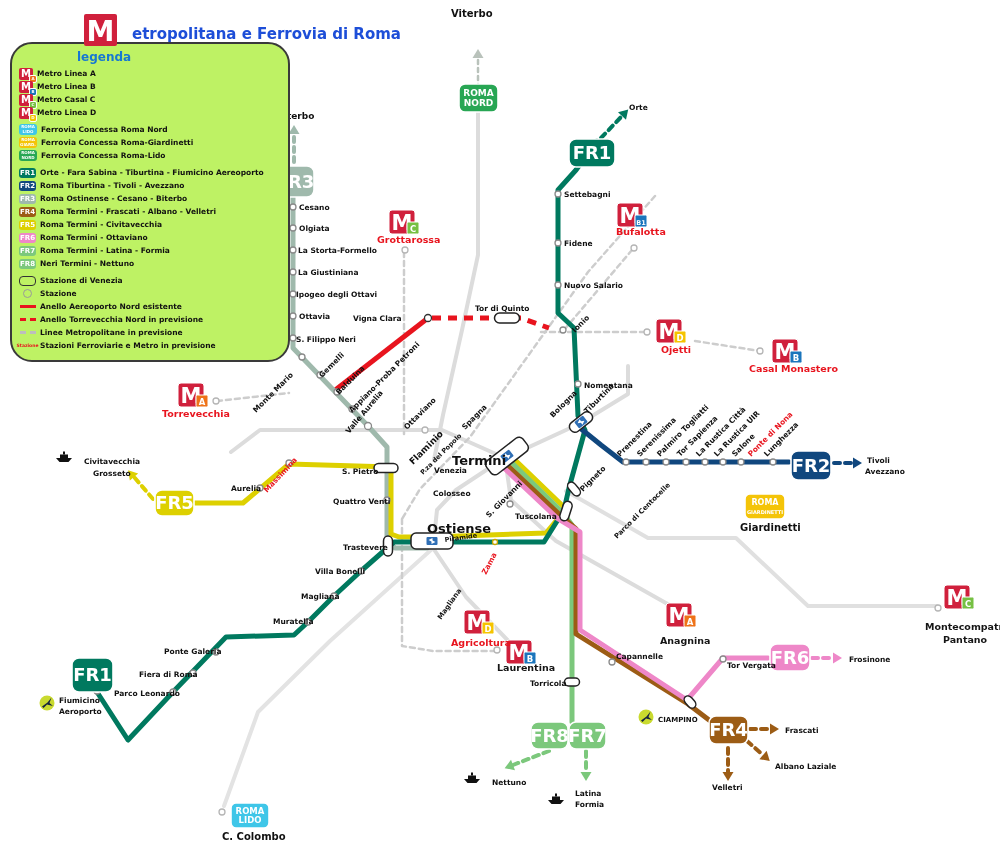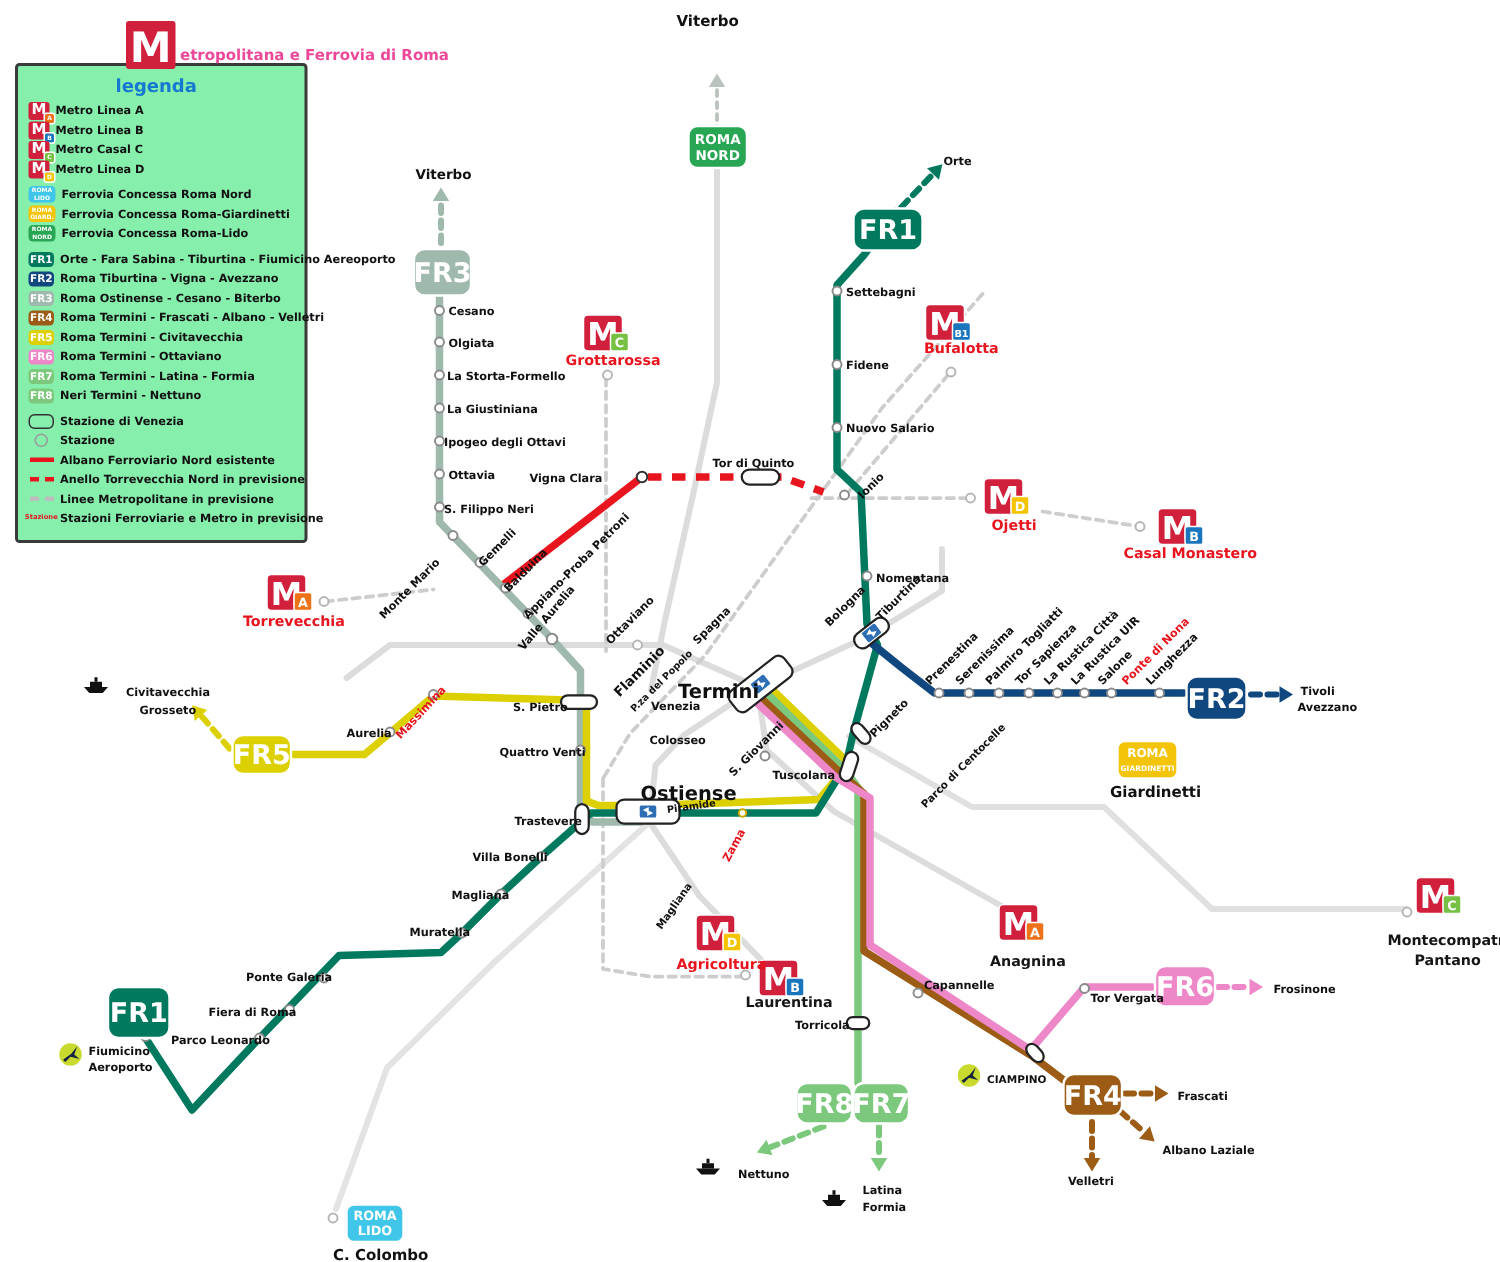--- a/index.html
+++ b/index.html
@@ -3,24 +3,24 @@
 <meta charset="utf-8">
 <style>
   html,body{margin:0;padding:0;background:#fff;}
   body{width:1000px;height:841px;position:relative;font-family:"DejaVu Sans",sans-serif;overflow:hidden;}
   #stage{position:absolute;left:0;top:0;width:1000px;height:841px;}
   svg text{font-family:"DejaVu Sans",sans-serif;}
   
   .hdr{position:absolute;left:84px;top:14px;display:flex;align-items:flex-end;z-index:5;}
   .hM{width:33px;height:32px;background:#d0203c;color:#fff;font-size:28px;font-weight:800;
       display:flex;align-items:flex-end;justify-content:center;line-height:0.95;border-radius:2px;}
-  .hT{margin-left:3px;margin-bottom:3px;font-size:10px;font-weight:700;color:#ec4899;white-space:nowrap;}
+  .hT{margin-left:15px;margin-bottom:3px;font-size:15px;font-weight:700;color:#1d4ed8;white-space:nowrap;}
   
-  .legend{position:absolute;left:10px;top:42px;width:195px;background:#86efac;border:2px solid #3a3a3a;
-          border-radius:3px;padding:5px 7px 8px 7px;box-sizing:border-box;z-index:4;}
+  .legend{position:absolute;left:10px;top:42px;width:280px;background:#bef264;border:2px solid #3a3a3a;
+          border-radius:22px;padding:5px 7px 8px 7px;box-sizing:border-box;z-index:4;}
   .ltitle{color:#1778d2;font-size:12px;font-weight:800;margin:1px 0 3px 58px;}
   .lrow{display:flex;align-items:center;gap:4px;height:13px;font-size:7.5px;font-weight:700;color:#111;white-space:nowrap;}
   .lgap{height:4px;}
   .lm{position:relative;width:14px;height:12px;background:#d0203c;border-radius:2px;color:#fff;font-weight:800;
       font-size:10px;display:flex;align-items:center;justify-content:center;flex:0 0 auto;}
   .lms{position:absolute;right:-3px;bottom:-2px;width:6px;height:6px;border-radius:1px;color:#fff;font-size:4px;
        font-style:normal;display:flex;align-items:center;justify-content:center;outline:1px solid #fff;}
   .cb{width:18px;height:11px;border-radius:3px;color:#fff;display:flex;flex-direction:column;align-items:center;
       justify-content:center;font-size:4px;font-weight:800;line-height:1.1;flex:0 0 auto;}
   .frb{min-width:15px;height:10px;border-radius:3px;color:#fff;font-size:7px;font-weight:800;display:flex;
@@ -450,21 +450,21 @@
     </div>
 
     <div class="lgap"></div>
 
     <div class="lrow">
       <span class="frb" style="background: rgb(0, 121, 95);">FR1</span>
       <span>Orte - Fara Sabina - Tiburtina - Fiumicino Aereoporto</span>
     </div>
     <div class="lrow">
       <span class="frb" style="background: rgb(16, 71, 126);">FR2</span>
-      <span>Roma Tiburtina - Vigna - Avezzano</span>
+      <span>Roma Tiburtina - Tivoli - Avezzano</span>
     </div>
     <div class="lrow">
       <span class="frb" style="background: rgb(159, 185, 172);">FR3</span>
       <span>Roma Ostinense - Cesano - Biterbo</span>
     </div>
     <div class="lrow">
       <span class="frb" style="background: rgb(156, 92, 21);">FR4</span>
       <span>Roma Termini - Frascati - Albano - Velletri</span>
     </div>
     <div class="lrow">
@@ -495,21 +495,21 @@
     <div class="lrow">
       <span class="symbox">
           <span class="sym-staz"></span>
         </span>
       <span>Stazione</span>
     </div>
     <div class="lrow">
       <span class="symbox">
           <span class="sym-redline"></span>
         </span>
-      <span>Albano Ferroviario Nord esistente</span>
+      <span>Anello Aereoporto Nord esistente</span>
     </div>
     <div class="lrow">
       <span class="symbox">
           <span class="sym-reddash"></span>
         </span>
       <span>Anello Torrevecchia Nord in previsione</span>
     </div>
     <div class="lrow">
       <span class="symbox">
           <span class="sym-greydash"></span>

